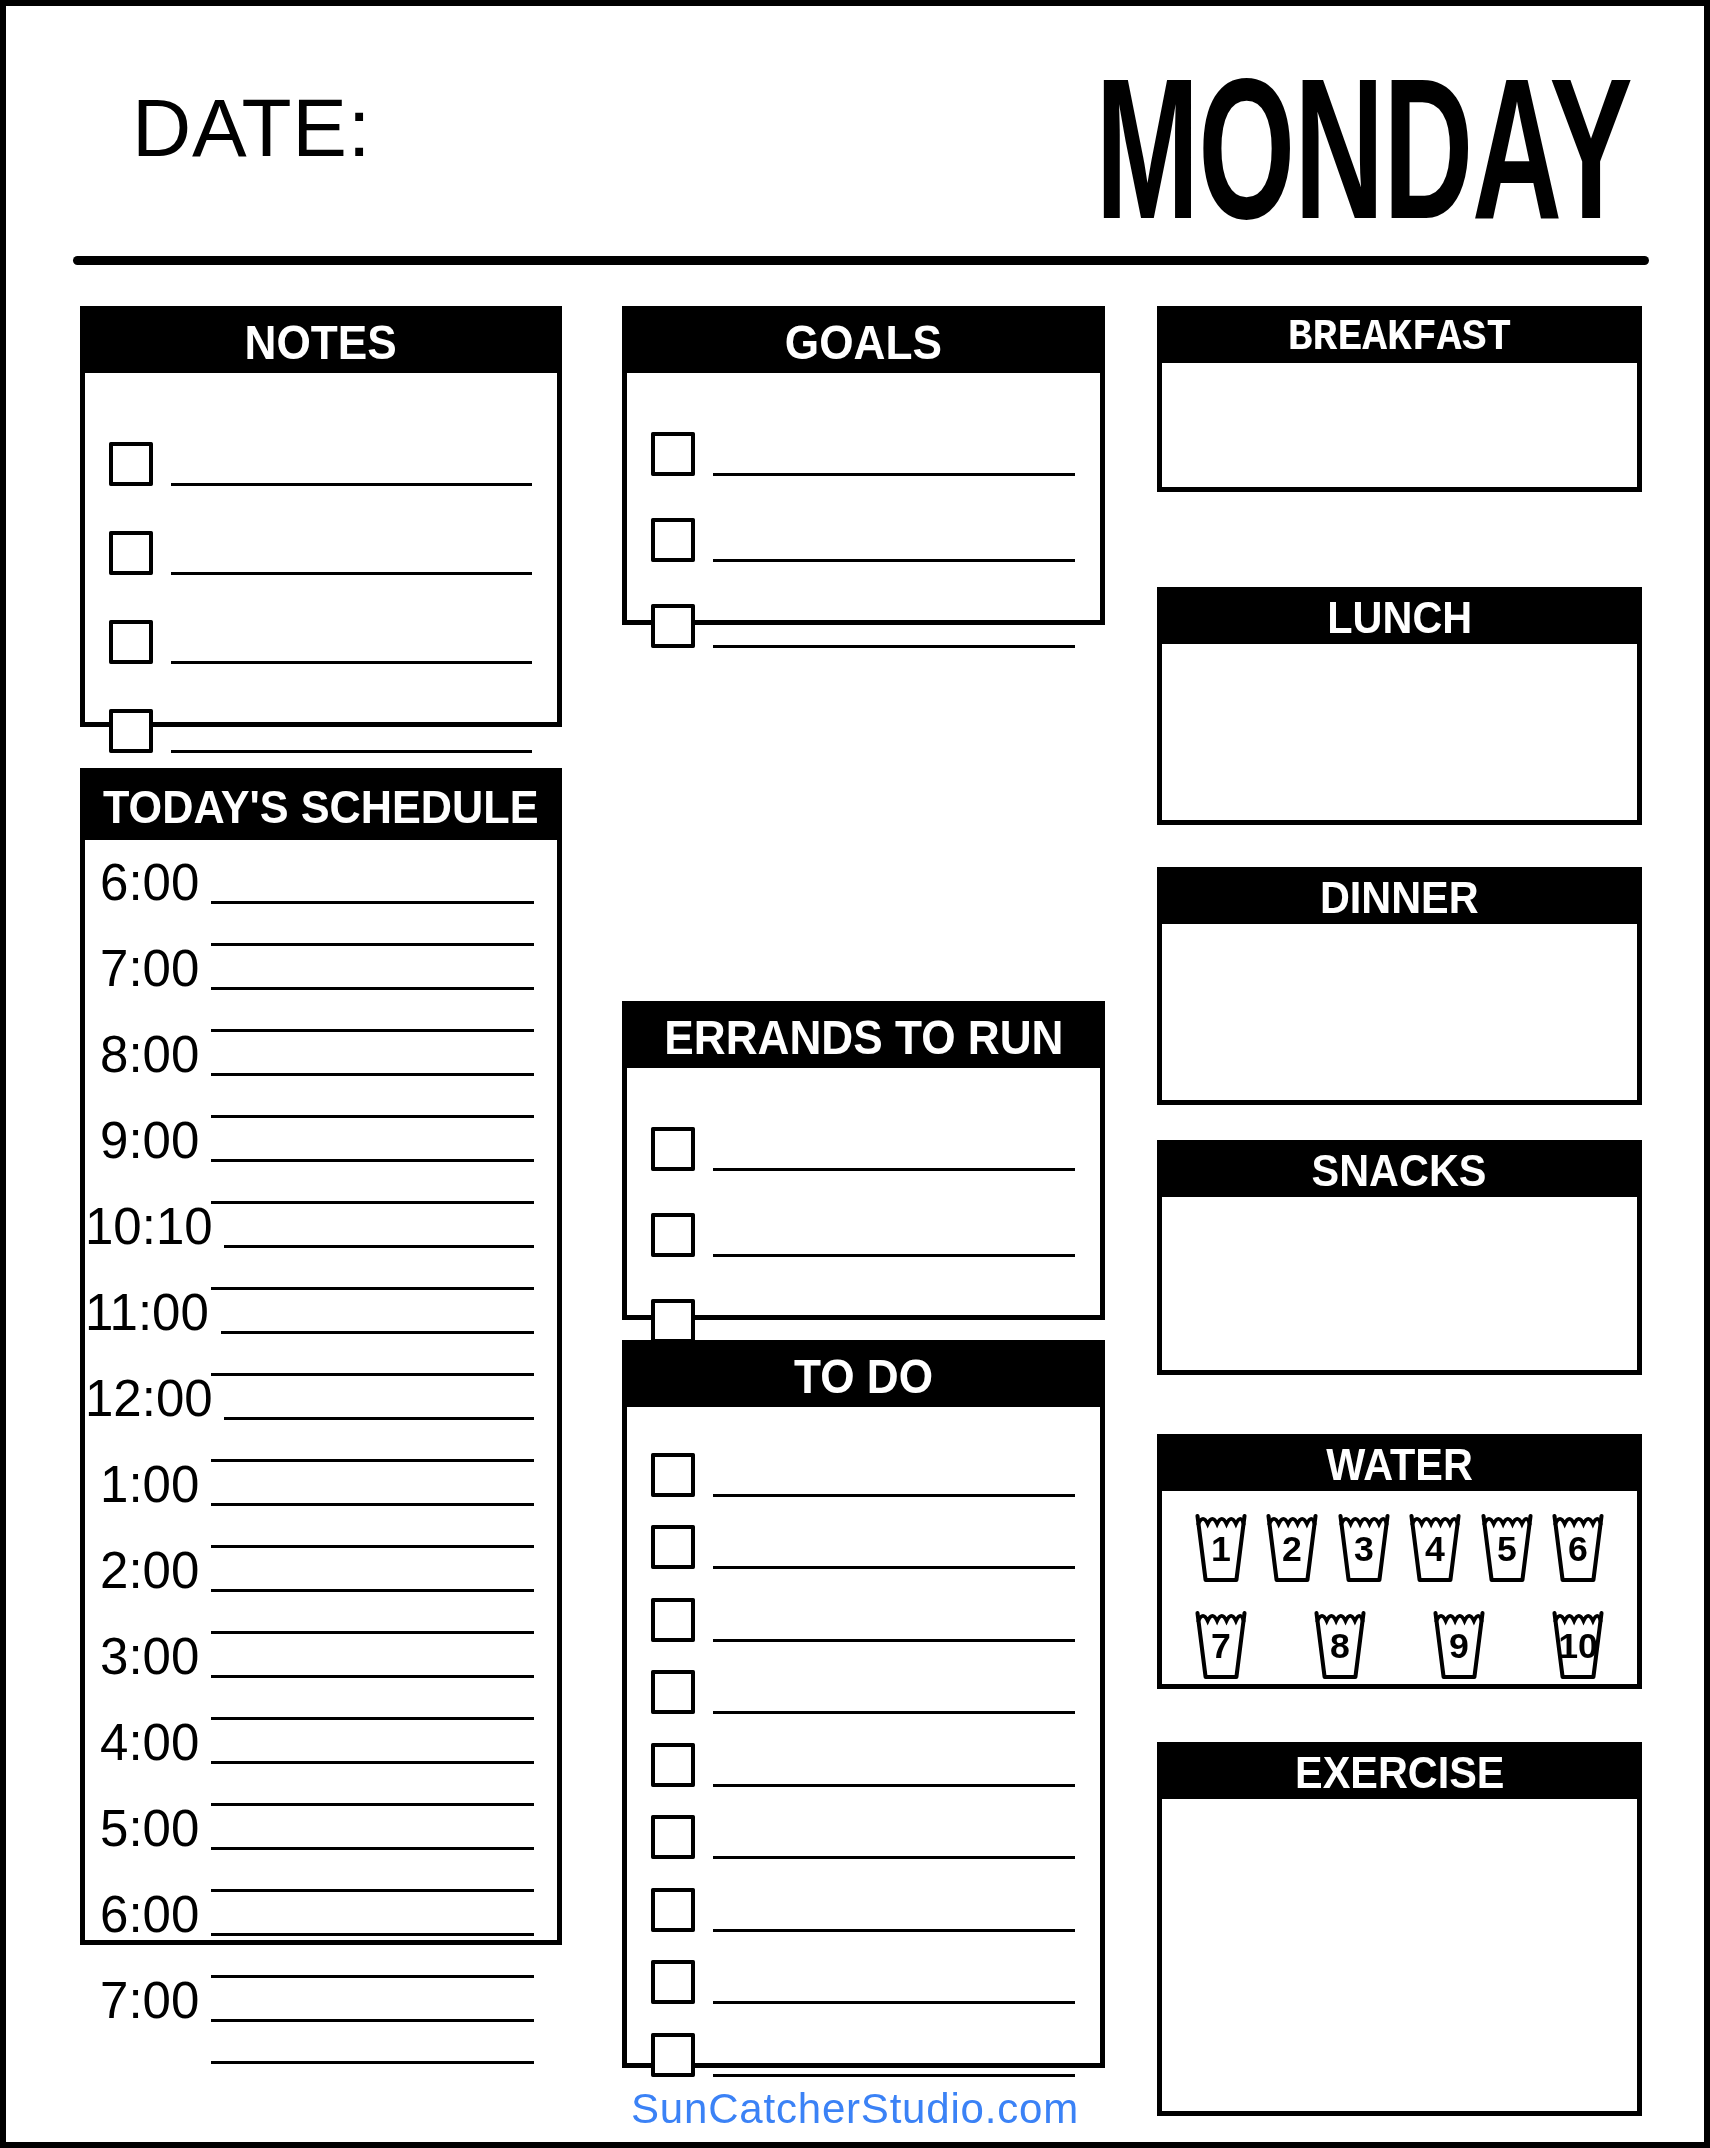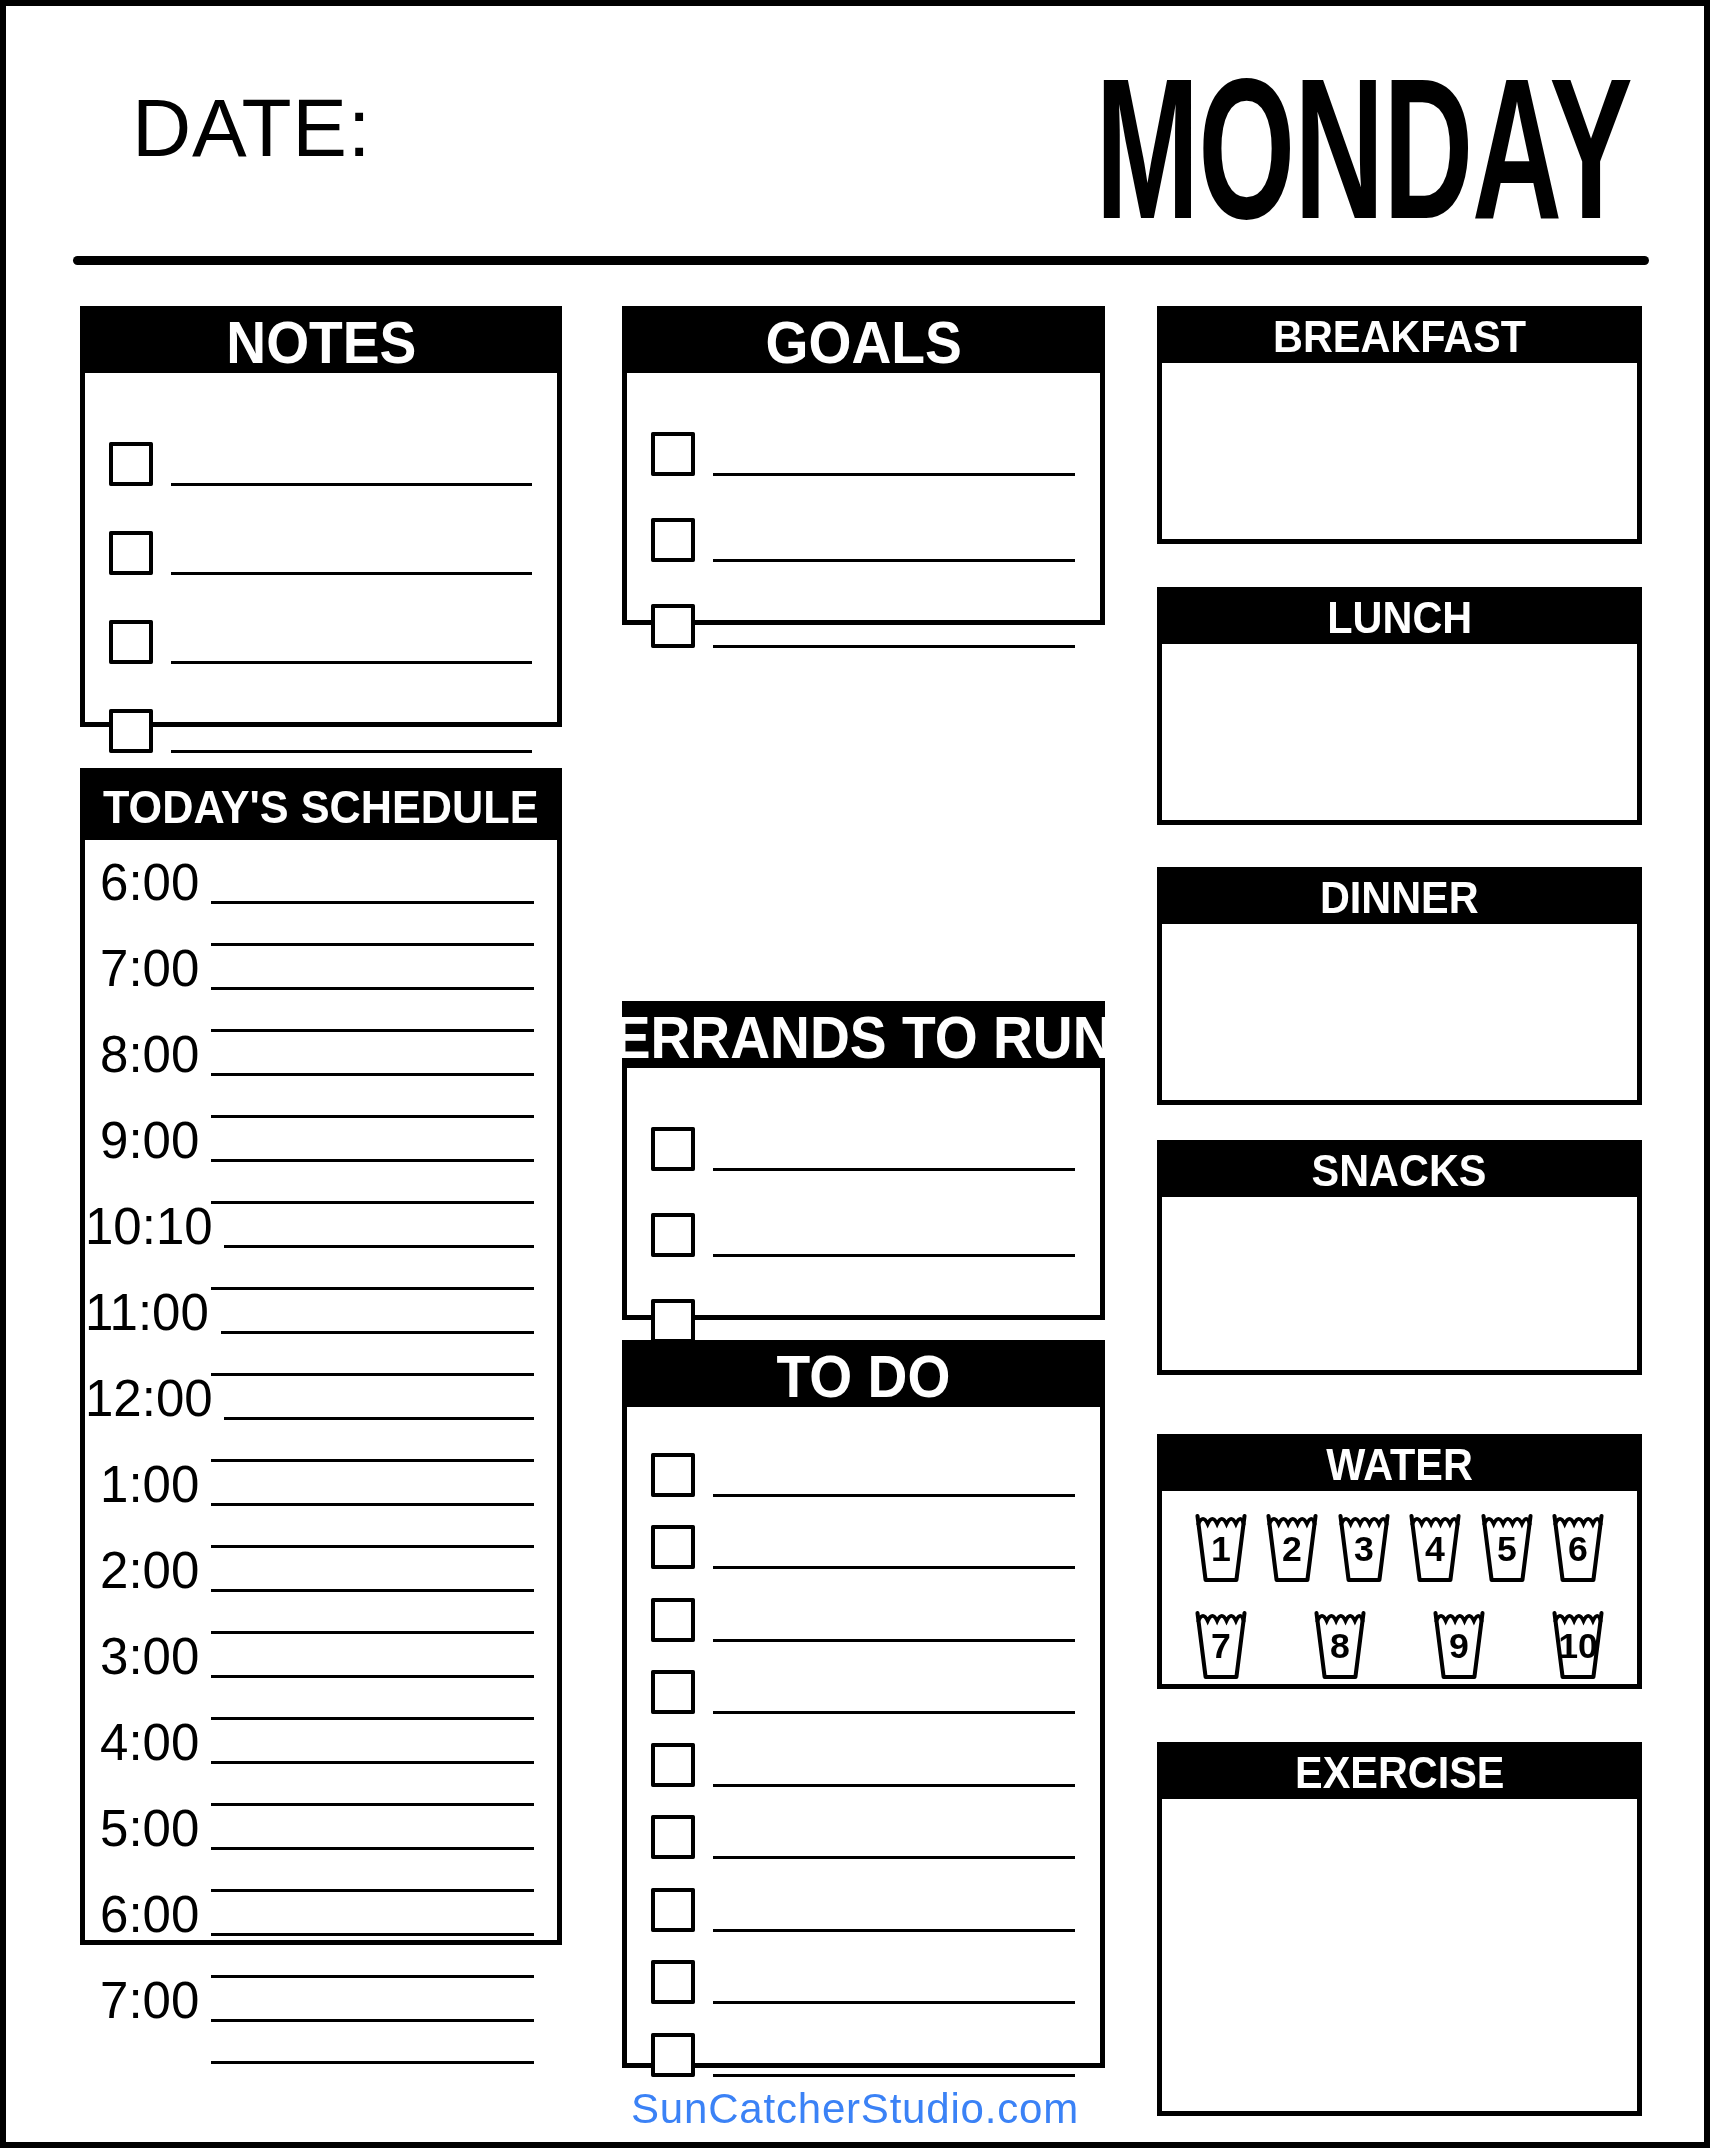--- a/index.html
+++ b/index.html
@@ -22,34 +22,34 @@
     position:absolute;left:67px;top:250px;width:1576px;height:9.2px;
     background:#000;border-radius:5px;
   }
   
   .panel{position:absolute;box-sizing:border-box;border:5px solid #000;background:#fff;}
   .panel-header{
     display:flex;align-items:center;justify-content:center;
     background:#000;color:#fff;font-weight:700;
   }
   .panel-header span{display:inline-block;transform:scaleX(0.92);white-space:nowrap;}
-  .hdr-lg{height:62px;font-size:60px;}
+  .hdr-lg{height:62px;font-size:48px;}
   .hdr-sched{height:67px;font-size:47px;}
   .hdr-sm{height:52px;font-size:45px;}
   
   .col-left{left:74px;width:482px;}
   .col-mid{left:616px;width:483px;}
   .col-right{left:1151px;width:485px;}
   .p-notes{top:300px;height:421px;}
   .p-schedule{top:762px;height:1177px;}
   .p-goals{top:300px;height:319px;}
   .p-call{top:648px;height:319px;}
   .p-errands{top:995px;height:319px;}
   .p-todo{top:1334px;height:728px;}
-  .p-breakfast{top:300px;height:238px;}
+  .p-breakfast{top:300px;height:186px;font-family:Liberation Mono, monospace;}
   .p-lunch{top:581px;height:238px;}
   .p-dinner{top:861px;height:238px;}
   .p-snacks{top:1134px;height:235px;}
   .p-water{top:1428px;height:255px;}
   .p-exercise{top:1688px;height:374px;margin-top:48px;}
   
   .rows{display:flex;flex-direction:column;}
   .check-row{display:flex;align-items:flex-end;height:44px;margin:0 25px 0 23.5px;}
   .checkbox{
     width:44px;height:44px;box-sizing:border-box;border:4.2px solid #000;

